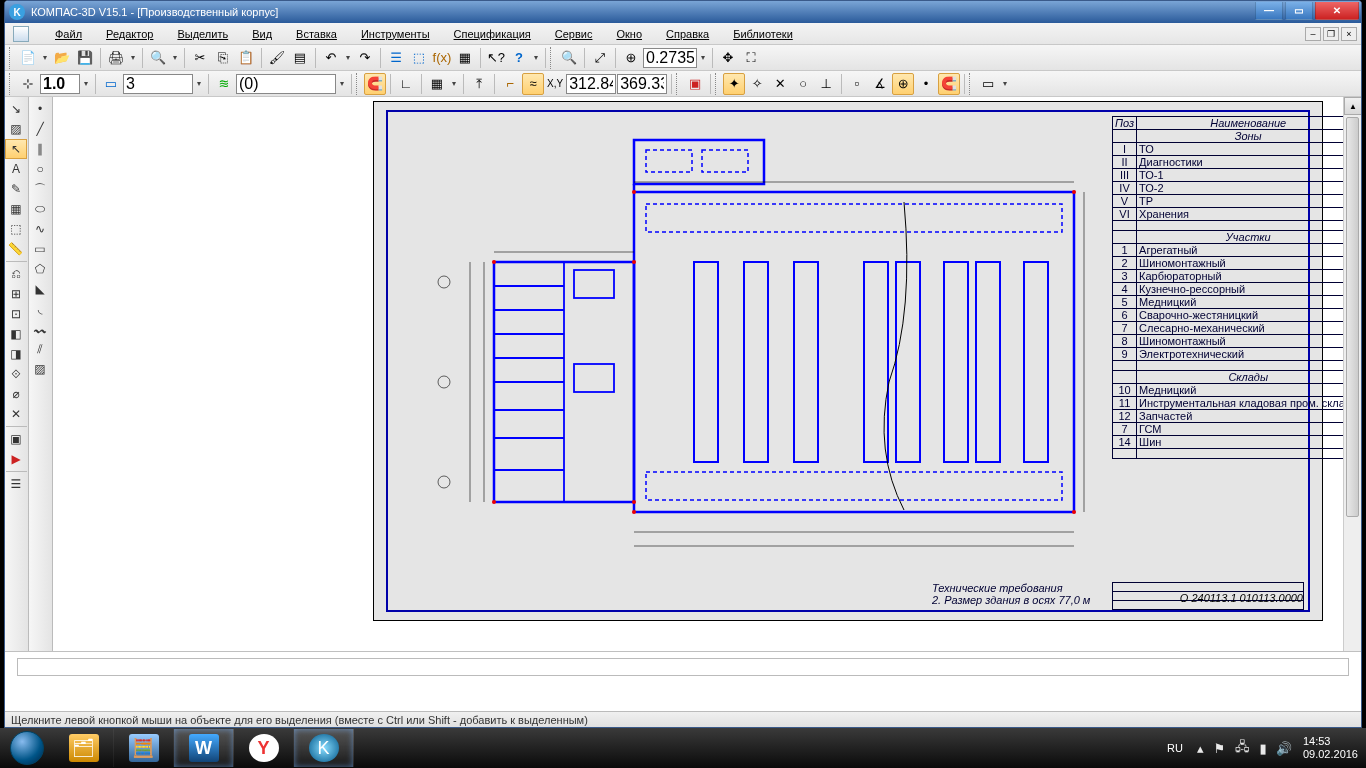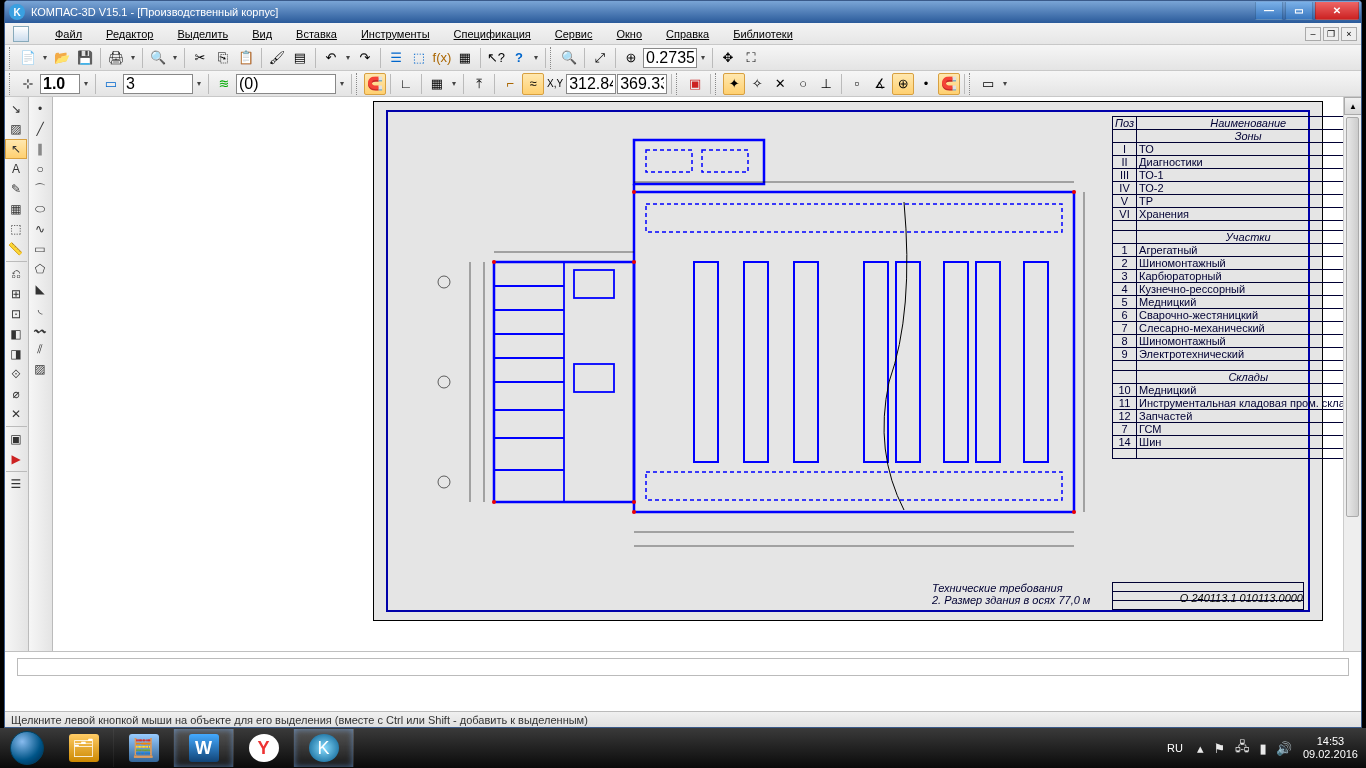--- a/index.html
+++ b/index.html
@@ -63,21 +63,21 @@
 .note{position:absolute;right:220px;bottom:14px;font-size:6px;font-style:italic;color:#003;width:170px}
 
 .taskbar{position:absolute;left:0;right:0;bottom:0;height:40px;background:linear-gradient(#3a3a3a,#0a0a0a);display:flex;align-items:center}
 .start-orb{width:54px;height:40px;display:flex;align-items:center;justify-content:center}
 .orb{width:34px;height:34px;border-radius:50%;background:radial-gradient(circle at 35% 30%,#8be,#058 60%,#024);border:1px solid #046}
 .task-btn{width:60px;height:38px;display:flex;align-items:center;justify-content:center;border-right:1px solid rgba(255,255,255,.05)}
 .task-btn.active{background:linear-gradient(rgba(255,255,255,.15),rgba(255,255,255,.05));box-shadow:inset 0 0 6px rgba(120,180,255,.6)}
 .task-ico{width:30px;height:28px;border-radius:3px;display:flex;align-items:center;justify-content:center;font-size:18px;color:#fff}
 .tray{margin-left:auto;display:flex;align-items:center;color:#fff;font-size:11px;padding-right:8px;gap:10px}
 .tray .lang{background:rgba(255,255,255,.0);padding:2px 4px}
-.tray .clock{text-align:center;line-height:1.2}
+.tray .clock{text-align:left;line-height:1.2}
 .tray .ico-s{font-size:13px;opacity:.9}
 </style>
 </head>
 <body>
 
 <div class="win-frame">
   <div class="titlebar">
     <div class="app-icon">K</div>
     <div class="title">КОМПАС-3D V15.1 - [Производственный корпус]</div>
     <div class="spacer"></div>

